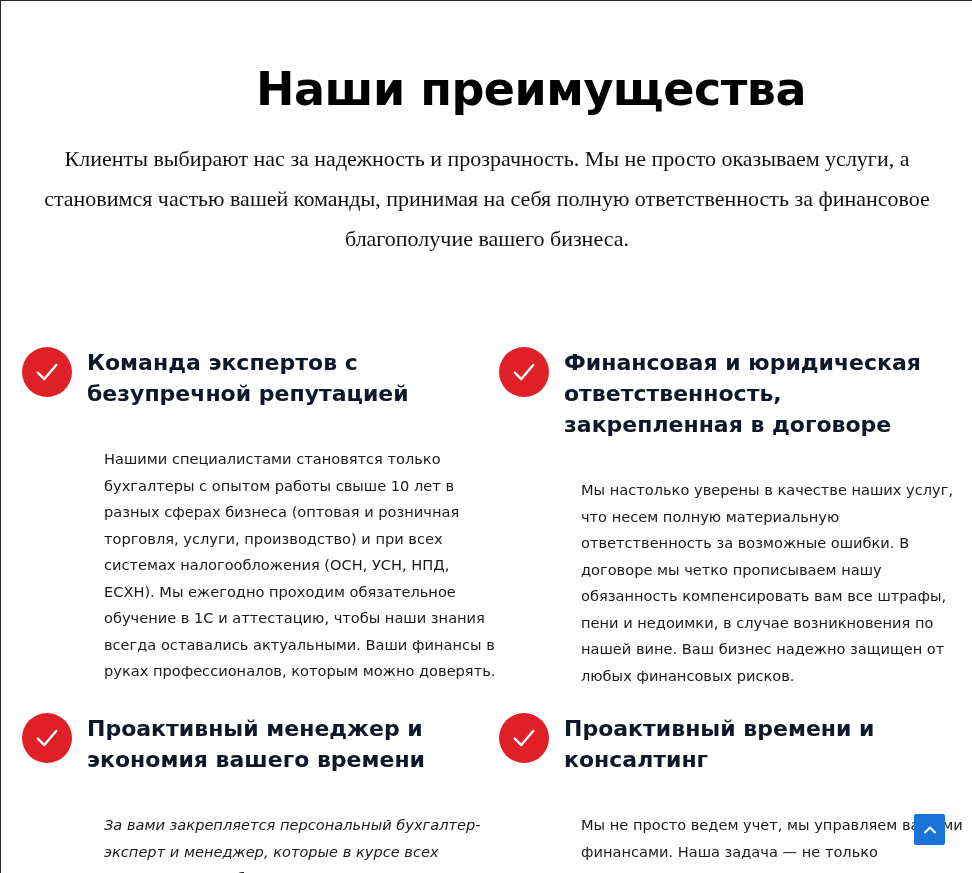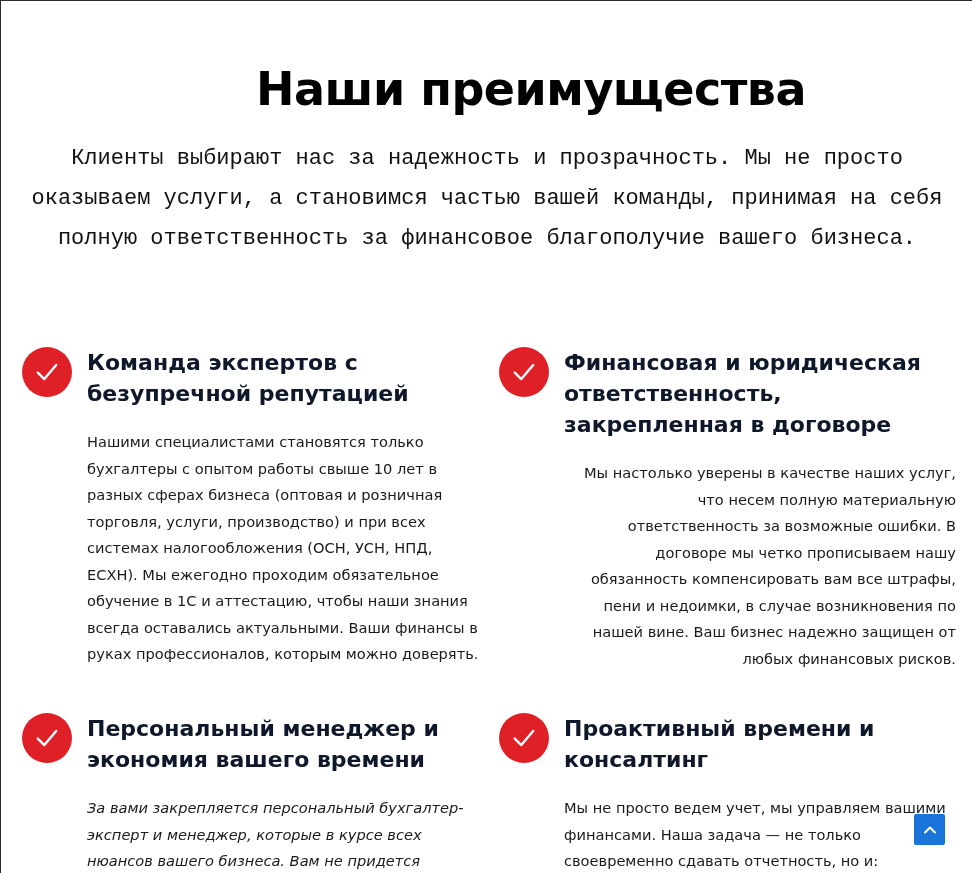--- a/index.html
+++ b/index.html
@@ -39,21 +39,21 @@
       margin: 0;
       letter-spacing: -0.5px;
       padding-left: 44px;
     }
     .section-lead {
       position: absolute;
       left: 20px;
       top: 138px;
       width: 932px;
       text-align: center;
-      font-family: Liberation Mono, monospace;
+      font-family: Liberation Serif, serif;
       font-size: 22px;
       line-height: 40px;
       color: #111111;
       margin: 0;
     }
     .feature {
       position: absolute;
     }
     .feature .check {
       position: absolute;
@@ -83,28 +83,28 @@
       margin: 0;
       width: 400px;
     }
     .feature .f-text {
       position: absolute;
       left: 65px;
       font-family: "DejaVu Sans", sans-serif;
       font-size: 14.6px;
       line-height: 26.5px;
       color: #1a1a1a;
-      margin: 0;
+      margin: 17px;
       width: 400px;
     }
     #f1 { left: 21px; top: 346px; }
     #f1 .f-text { top: 82px; width: 400px; }
     #f2 { left: 498px; top: 346px; }
     #f2 .f-title { width: 400px; }
-    #f2 .f-text { top: 113px; width: 392px; text-align: right; }
+    #f2 .f-text { top: 113px; width: 392px; }
     #f3 { left: 21px; top: 712px; }
     #f3 .f-text { top: 82px; width: 400px; font-style: italic; }
     #f4 { left: 498px; top: 712px; }
     #f4 .f-text { top: 82px; width: 400px; }
 
     .scroll-top {
       position: absolute;
       left: 913px;
       top: 813px;
       width: 31px;
@@ -147,21 +147,21 @@
     <h3 class="f-title">Финансовая и юридическая ответственность, закрепленная в договоре</h3>
     <p class="f-text">Мы настолько уверены в качестве наших услуг, что несем полную материальную ответственность за возможные ошибки. В договоре мы четко прописываем нашу обязанность компенсировать вам все штрафы, пени и недоимки, в случае возникновения по нашей вине. Ваш бизнес надежно защищен от любых финансовых рисков.</p>
   </div>
 
   <div class="feature" id="f3">
     <span class="check">
       <svg viewBox="0 0 24 24">
           <path d="M3.5 12.5 L9.5 18.5 L20.5 5.5" fill="none" stroke="#ffffff" stroke-width="2.2" stroke-linecap="round" stroke-linejoin="round"></path>
         </svg>
     </span>
-    <h3 class="f-title">Персональный менеджер и экономия вашего времени</h3>
+    <h3 class="f-title">Проактивный менеджер и экономия вашего времени</h3>
     <p class="f-text">За вами закрепляется персональный бухгалтер-эксперт и менеджер, которые в курсе всех нюансов вашего бизнеса. Вам не придется</p>
   </div>
 
   <div class="feature" id="f4">
     <span class="check">
       <svg viewBox="0 0 24 24">
           <path d="M3.5 12.5 L9.5 18.5 L20.5 5.5" fill="none" stroke="#ffffff" stroke-width="2.2" stroke-linecap="round" stroke-linejoin="round"></path>
         </svg>
     </span>
     <h3 class="f-title">Проактивный времени и консалтинг</h3>

